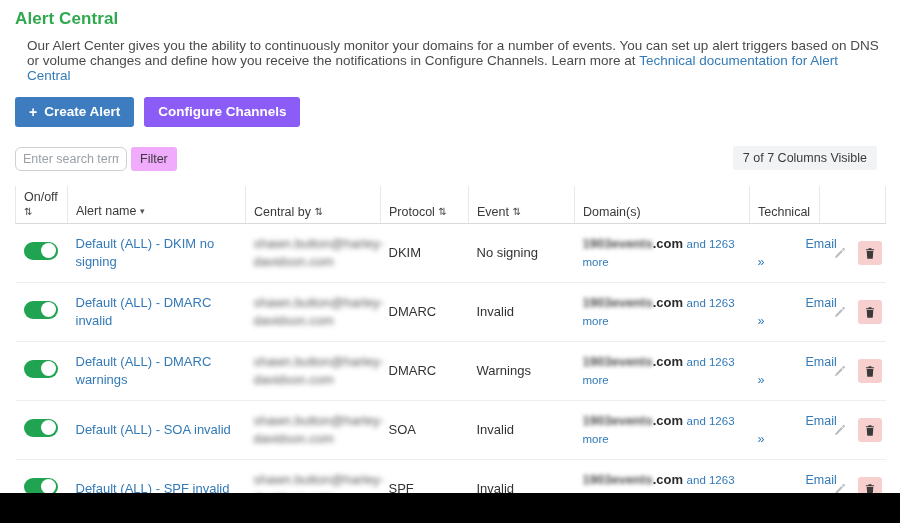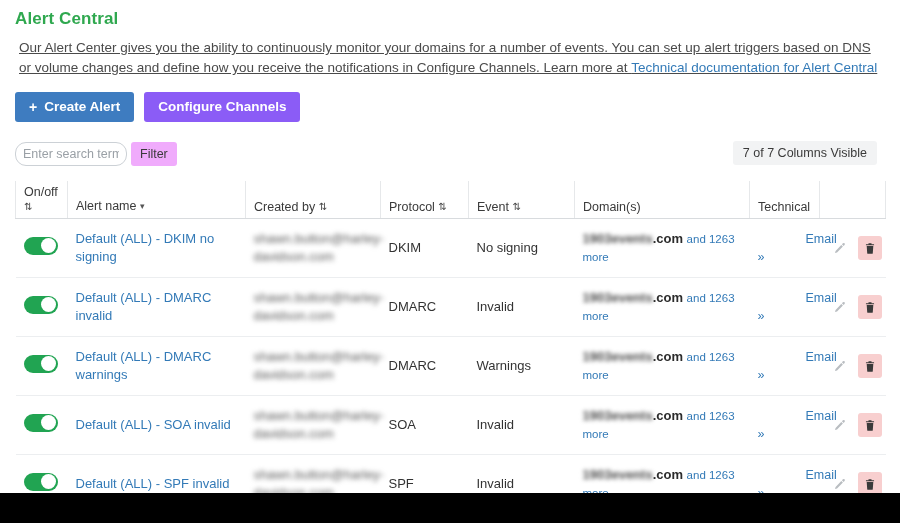--- a/index.html
+++ b/index.html
@@ -22,25 +22,24 @@
   }
   .page-title {
     color: #2fa84f;
     font-size: 17px;
     font-weight: bold;
     margin: 9px 0 0 0;
     letter-spacing: 0.1px;
   }
   .intro {
     font-size: 13.5px;
-    line-height: 20px;
+    line-height: 15px;
     color: #4a4a4a;
-    margin: 9px 0 0 4px;
+    margin: 9px 0 0 12px;
     max-width: 880px;
-    text-decoration: underline;
   }
   .intro a, .link {
     color: #337ab7;
     text-decoration: none;
   }
   .btn-row {
     margin-top: 14px;
     display: flex;
     gap: 10px;
     align-items: center;
@@ -78,21 +77,21 @@
     display: flex;
     align-items: center;
     position: relative;
     height: 26px;
   }
   .search-input {
     width: 112px;
     height: 24px;
     box-sizing: border-box;
     border: 1px solid #ccd1d6;
-    border-radius: 11px;
+    border-radius: 6px;
     padding: 2px 7px;
     font-size: 12.5px;
     font-family: "Liberation Sans", sans-serif;
     color: #555;
     background: #fff;
     outline: none;
   }
   .search-input::placeholder { color: #9aa0a6; }
   .filter-btn {
     margin-left: 4px;
@@ -279,21 +278,21 @@
       <tr>
         <th>
           <span>On/off</span><br>
           <span class="sort-ico">⇅</span>
         </th>
         <th>
           <span>Alert name</span>
           <span class="caret-ico">▾</span>
         </th>
         <th>
-          <span>Created by</span>
+          <span>Central by</span>
           <span class="sort-ico">⇅</span>
         </th>
         <th>
           <span>Protocol</span>
           <span class="sort-ico">⇅</span>
         </th>
         <th>
           <span>Event</span>
           <span class="sort-ico">⇅</span>
         </th>

